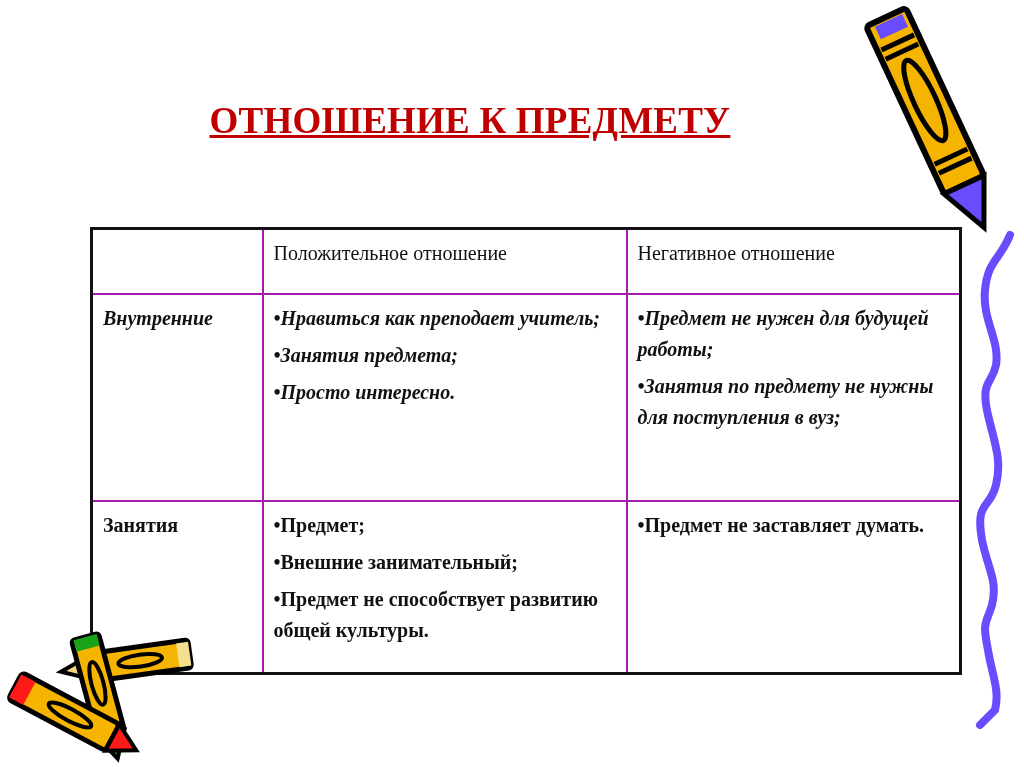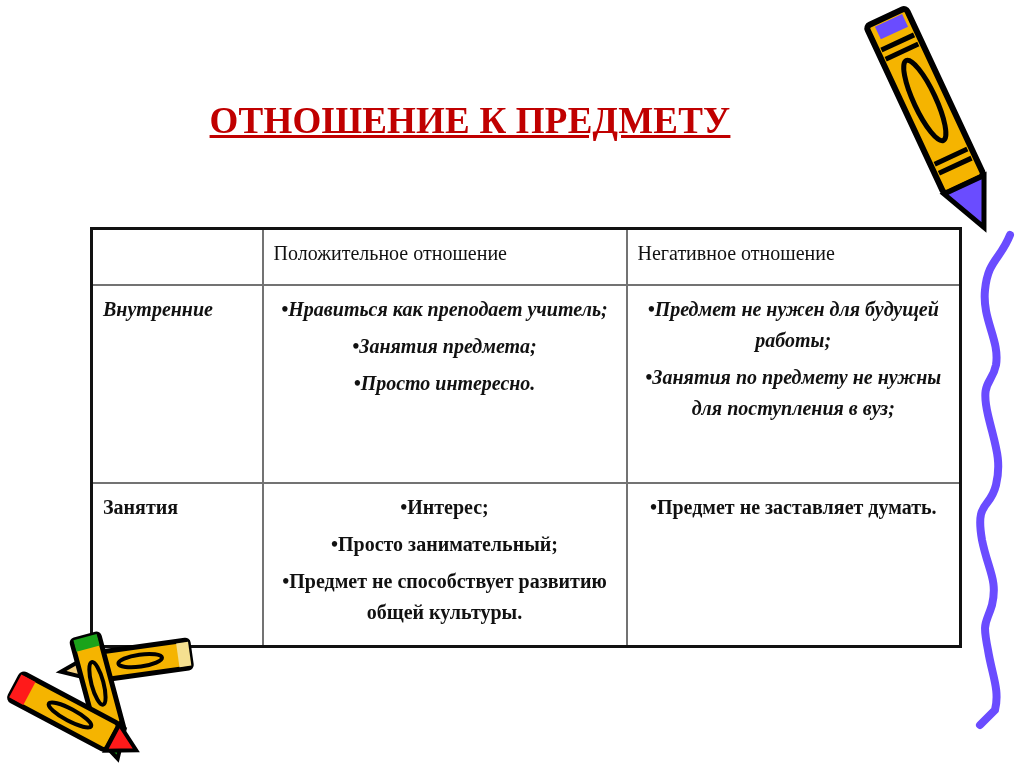--- a/index.html
+++ b/index.html
@@ -16,33 +16,33 @@
     .title div { white-space: nowrap; text-decoration: underline; }
     table.grid {
       position: absolute; left: 90px; top: 227px;
       width: 869px; height: 403px;
       border-collapse: collapse;
       border: 3px solid #111;
       table-layout: fixed;
       font-weight: bold; color: #111;
     }
     table.grid td {
-      border: 2px solid #737373;
+      border: 2px solid #a21caf;
       vertical-align: top;
-      padding: 8px 10px 11px 10px;
+      padding: 8px 10px 20px 10px;
       font-size: 20px; line-height: 31px;
     }
     col.c0 { width: 171px; }
     col.c1 { width: 364px; }
     col.c2 { width: 334px; }
     tr.hdr td { height: 35px; font-weight: normal; font-size: 20px; }
     tr.hdr td span { font-weight: bold; }
     tr.r1 td { height: 177px; font-style: italic; }
     tr.r2 td { height: 140px; }
-    .item { display: block; margin-bottom: 6px; text-align: center; }
+    .item { display: block; margin-bottom: 6px; }
     tr.r2 td .item { font-family: "Liberation Sans Narrow", "Liberation Serif", serif; }
     .deco { position: absolute; }
   </style>
 </head>
 <body>
 
 <div class="title">
   <div>ОТНОШЕНИЕ К ПРЕДМЕТУ</div>
 </div>
 
@@ -66,22 +66,22 @@
       <span class="item">•Просто интересно.</span>
     </td>
     <td>
       <span class="item">•Предмет не нужен для будущей работы;</span>
       <span class="item">•Занятия по предмету не нужны для поступления в вуз;</span>
     </td>
   </tr>
   <tr class="r2">
     <td>Занятия</td>
     <td>
-      <span class="item">•Интерес;</span>
-      <span class="item">•Просто занимательный;</span>
+      <span class="item">•Предмет;</span>
+      <span class="item">•Внешние занимательный;</span>
       <span class="item">•Предмет не способствует развитию общей культуры.</span>
     </td>
     <td>
       <span class="item">•Предмет не заставляет думать.</span>
     </td>
   </tr>
 </tbody>
   </table>
 
 <svg class="deco" style="left:860px;top:0px" width="150" height="245" viewBox="0 0 150 245">

